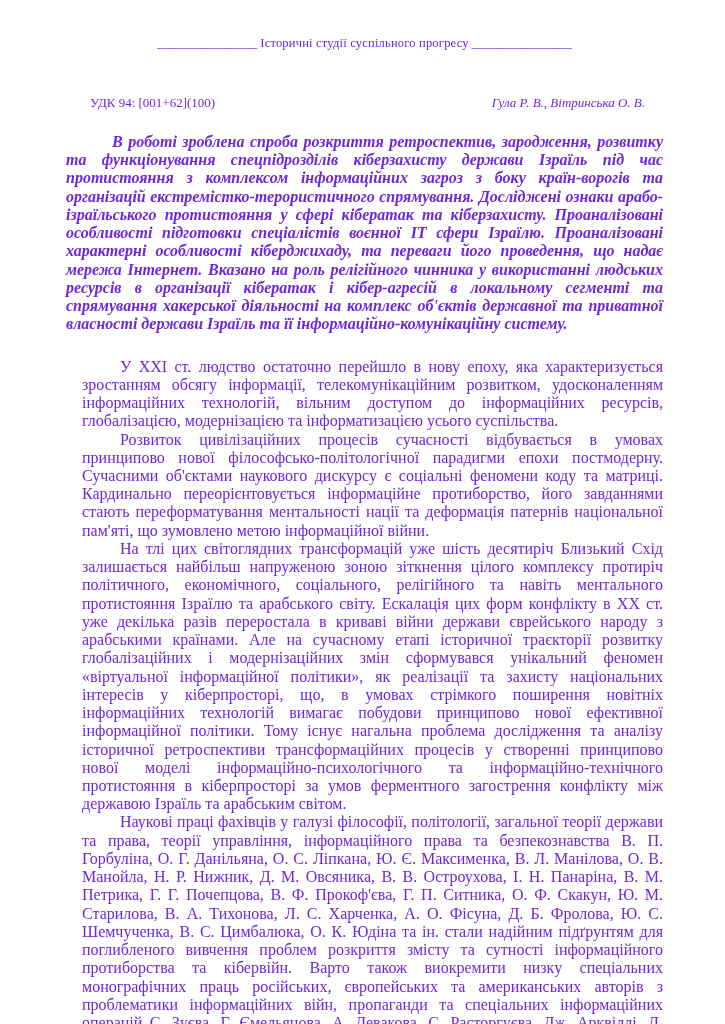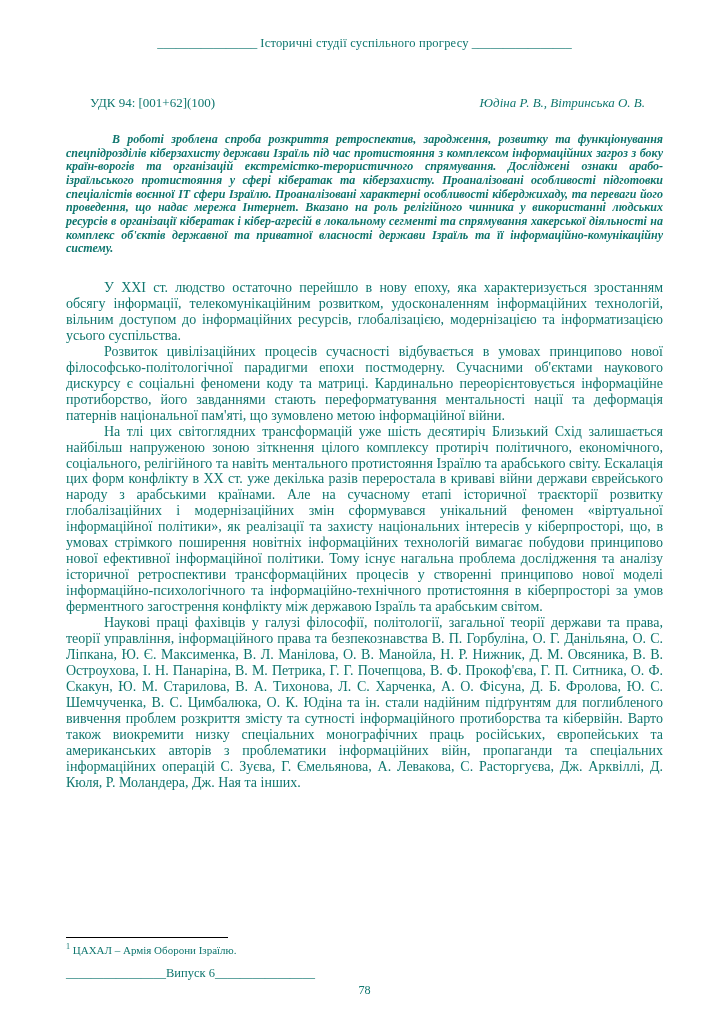--- a/index.html
+++ b/index.html
@@ -3,21 +3,21 @@
 <meta charset="utf-8">
 <style>
   * { margin: 0; padding: 0; box-sizing: border-box; }
   html, body { background: #ffffff; }
   .page {
     position: relative;
     width: 725px;
     height: 1024px;
     margin: 0 auto;
     background: #ffffff;
-    color: #0f766e;
+    color: #6d28d9;
     font-family: "Liberation Serif", "DejaVu Serif", serif;
     padding: 36px 62px 26px 66px;
     display: flex;
     flex-direction: column;
     overflow: hidden;
   }
   .running-head {
     text-align: center;
     font-size: 12.5px;
     letter-spacing: 0.2px;
@@ -39,29 +39,30 @@
     font-size: 13.6px;
     font-weight: bold;
     margin-bottom: 18px;
   }
   .article-title sup { font-size: 9px; }
   .abstract {
     font-weight: bold;
     font-style: italic;
     text-align: justify;
     text-indent: 46px;
-    font-size: 12px;
+    font-size: 16px;
     line-height: 1.14;
     margin-bottom: 24px;
   }
   .body-para {
     text-align: justify;
     text-indent: 38px;
-    font-size: 14px;
+    font-size: 16px;
     line-height: 1.14;
+    margin-left: 16px;
   }
   .footnote-block { margin-top: auto; }
   .footnote-sep {
     width: 162px;
     border-top: 1px solid #000;
     margin-bottom: 4px;
   }
   .footnote { font-size: 11px; }
   .footnote sup { font-size: 8px; }
   .page-footer {
@@ -79,21 +80,21 @@
 <body>
 
 <div class="page">
 
   <div class="running-head">
     <span class="rule">________________ </span><span>Історичні студії суспільного прогресу</span><span class="rule"> ________________</span>
   </div>
 
   <div class="meta-row">
     <span class="udc">УДК 94: [001+62](100)</span>
-    <span class="authors">Юдіна Р. В., Вітринська О. В.</span>
+    <span class="authors">Гула Р. В., Вітринська О. В.</span>
   </div>
 
 
   <p class="abstract">В роботі зроблена спроба розкриття ретроспектив, зародження, розвитку та функціонування спецпідрозділів кіберзахисту держави Ізраїль під час протистояння з комплексом інформаційних загроз з боку країн-ворогів та організацій екстремістко-терористичного спрямування. Досліджені ознаки арабо-ізраїльського протистояння у сфері кібератак та кіберзахисту. Проаналізовані особливості підготовки спеціалістів воєнної ІТ сфери Ізраїлю. Проаналізовані характерні особливості кіберджихаду, та переваги його проведення, що надає мережа Інтернет. Вказано на роль релігійного чинника у використанні людських ресурсів в організації кібератак і кібер-агресій в локальному сегменті та спрямування хакерської діяльності на комплекс об'єктів державної та приватної власності держави Ізраїль та її інформаційно-комунікаційну систему.</p>
 
   <p class="body-para">У XXI ст. людство остаточно перейшло в нову епоху, яка характеризується зростанням обсягу інформації, телекомунікаційним розвитком, удосконаленням інформаційних технологій, вільним доступом до інформаційних ресурсів, глобалізацією, модернізацією та інформатизацією усього суспільства.</p>
   <p class="body-para">Розвиток цивілізаційних процесів сучасності відбувається в умовах принципово нової філософсько-політологічної парадигми епохи постмодерну. Сучасними об'єктами наукового дискурсу є соціальні феномени коду та матриці. Кардинально переорієнтовується інформаційне протиборство, його завданнями стають переформатування ментальності нації та деформація патернів національної пам'яті, що зумовлено метою інформаційної війни.</p>
   <p class="body-para">На тлі цих світоглядних трансформацій уже шість десятиріч Близький Схід залишається найбільш напруженою зоною зіткнення цілого комплексу протиріч політичного, економічного, соціального, релігійного та навіть ментального протистояння Ізраїлю та арабського світу. Ескалація цих форм конфлікту в XX ст. уже декілька разів переростала в криваві війни держави єврейського народу з арабськими країнами. Але на сучасному етапі історичної траєкторії розвитку глобалізаційних і модернізаційних змін сформувався унікальний феномен «віртуальної інформаційної політики», як реалізації та захисту національних інтересів у кіберпросторі, що, в умовах стрімкого поширення новітніх інформаційних технологій вимагає побудови принципово нової ефективної інформаційної політики. Тому існує нагальна проблема дослідження та аналізу історичної ретроспективи трансформаційних процесів у створенні принципово нової моделі інформаційно-психологічного та інформаційно-технічного протистояння в кіберпросторі за умов ферментного загострення конфлікту між державою Ізраїль та арабським світом.</p>
   <p class="body-para">Наукові праці фахівців у галузі філософії, політології, загальної теорії держави та права, теорії управління, інформаційного права та безпекознавства В. П. Горбуліна, О. Г. Данільяна, О. С. Ліпкана, Ю. Є. Максименка, В. Л. Манілова, О. В. Манойла, Н. Р. Нижник, Д. М. Овсяника, В. В. Остроухова, І. Н. Панаріна, В. М. Петрика, Г. Г. Почепцова, В. Ф. Прокоф'єва, Г. П. Ситника, О. Ф. Скакун, Ю. М. Старилова, В. А. Тихонова, Л. С. Харченка, А. О. Фісуна, Д. Б. Фролова, Ю. С. Шемчученка, В. С. Цимбалюка, О. К. Юдіна та ін. стали надійним підґрунтям для поглибленого вивчення проблем розкриття змісту та сутності інформаційного протиборства та кібервійн. Варто також виокремити низку спеціальних монографічних праць російських, європейських та американських авторів з проблематики інформаційних війн, пропаганди та спеціальних інформаційних операцій С. Зуєва, Г. Ємельянова, А. Левакова, С. Расторгуєва, Дж. Арквіллі, Д. Кюля, Р. Моландера, Дж. Ная та інших.</p>
 

